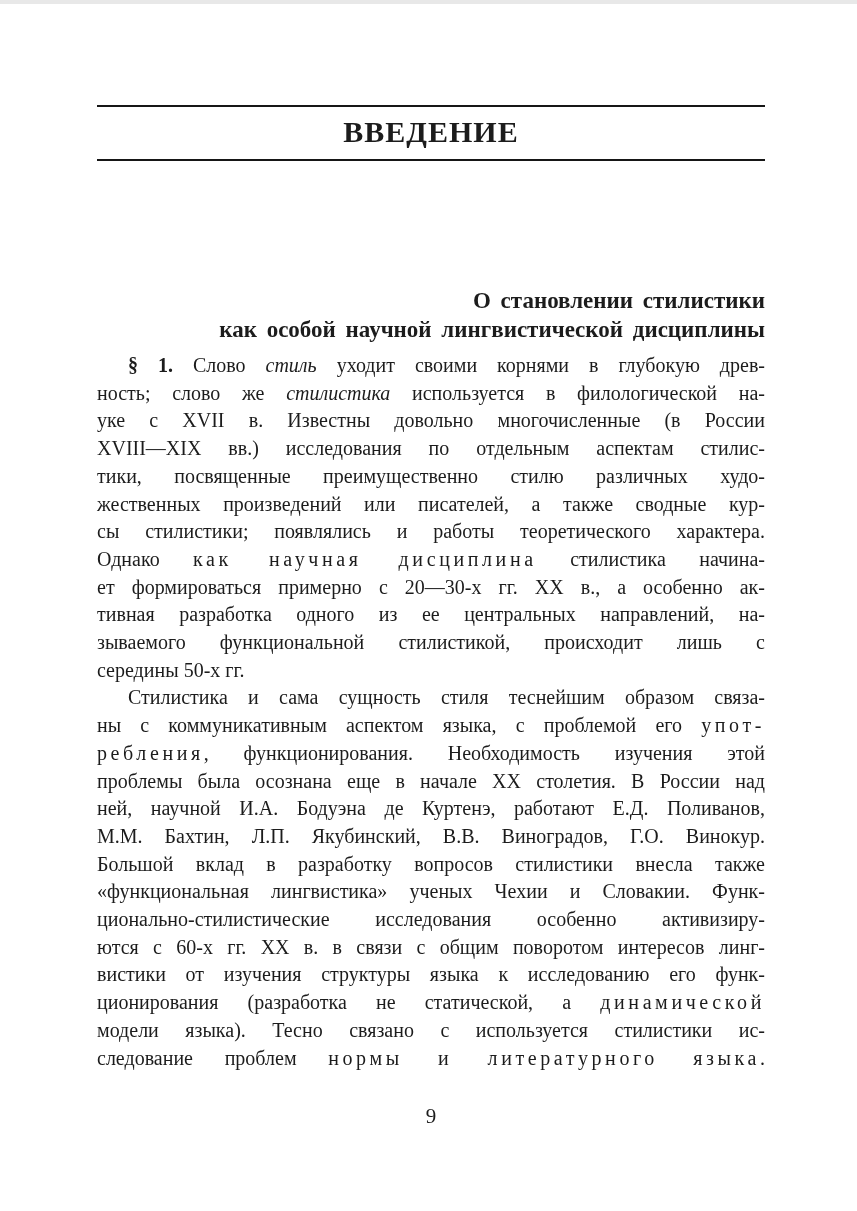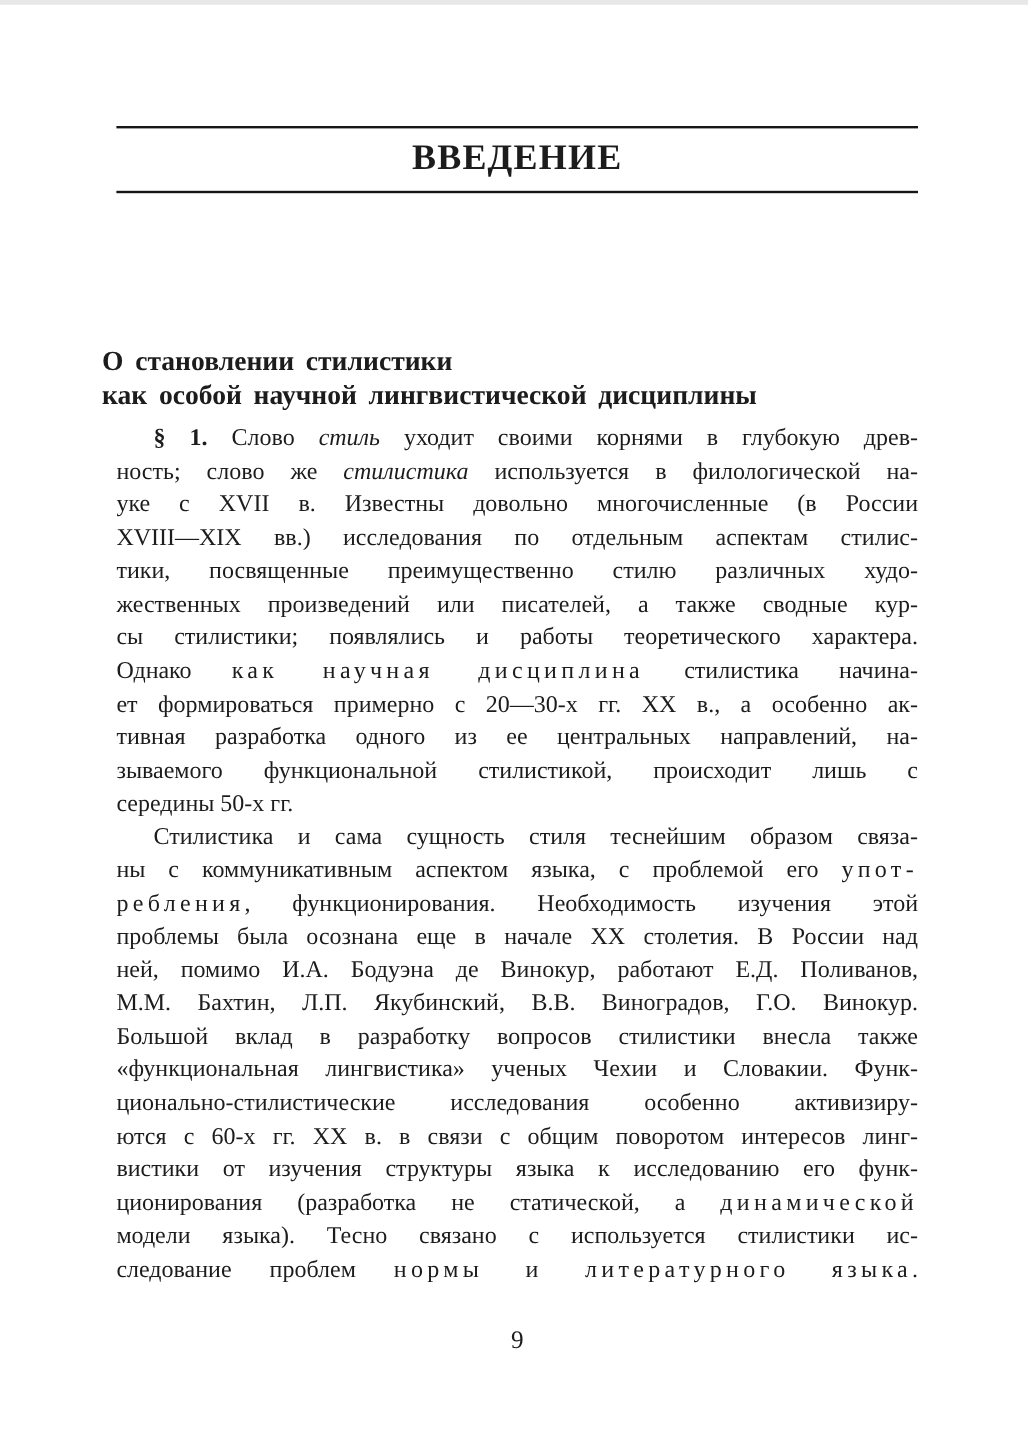--- a/index.html
+++ b/index.html
@@ -31,23 +31,23 @@
     text-align: center;
     font-size: 30px;
     font-weight: bold;
     letter-spacing: 1px;
     line-height: 36px;
   }
   
   .section-heading {
     position: absolute;
     top: 283px;
-    left: 85px;
+    left: 97px;
     width: 668px;
-    text-align: left;
+    text-align: right;
     font-size: 23px;
     font-weight: bold;
     line-height: 28.5px;
     word-spacing: 4px;
   }
   
   .body-text {
     position: absolute;
     top: 348px;
     left: 97px;
@@ -105,21 +105,21 @@
         <div class="line"><span class="seg normal">ет формироваться примерно с 20—30-х гг. XX в., а особенно ак-</span></div>
         <div class="line"><span class="seg normal">тивная разработка одного из ее центральных направлений, на-</span></div>
         <div class="line"><span class="seg normal">зываемого функциональной стилистикой, происходит лишь с</span></div>
         <div class="line last"><span class="seg normal">середины 50-х гг.</span></div>
       </div>
     <div>
         <div class="line indent"><span class="seg normal">Стилистика и сама сущность стиля теснейшим образом связа-</span></div>
         <div class="line"><span class="seg normal">ны с коммуникативным аспектом языка, с проблемой его </span><span class="seg spaced">упот-</span></div>
         <div class="line"><span class="seg spaced">ребления</span><span class="seg normal">, функционирования. Необходимость изучения этой</span></div>
         <div class="line"><span class="seg normal">проблемы была осознана еще в начале XX столетия. В России над</span></div>
-        <div class="line"><span class="seg normal">ней, помимо И.А. Бодуэна де Винокур, работают Е.Д. Поливанов,</span></div>
+        <div class="line"><span class="seg normal">ней, научной И.А. Бодуэна де Куртенэ, работают Е.Д. Поливанов,</span></div>
         <div class="line"><span class="seg normal">М.М. Бахтин, Л.П. Якубинский, В.В. Виноградов, Г.О. Винокур.</span></div>
         <div class="line"><span class="seg normal">Большой вклад в разработку вопросов стилистики внесла также</span></div>
         <div class="line"><span class="seg normal">«функциональная лингвистика» ученых Чехии и Словакии. Функ-</span></div>
         <div class="line"><span class="seg normal">ционально-стилистические исследования особенно активизиру-</span></div>
         <div class="line"><span class="seg normal">ются с 60-х гг. XX в. в связи с общим поворотом интересов линг-</span></div>
         <div class="line"><span class="seg normal">вистики от изучения структуры языка к исследованию его функ-</span></div>
         <div class="line"><span class="seg normal">ционирования (разработка не статической, а </span><span class="seg spaced">динамической</span></div>
         <div class="line"><span class="seg normal">модели языка). Тесно связано с используется стилистики ис-</span></div>
         <div class="line"><span class="seg normal">следование проблем </span><span class="seg spaced">нормы и литературного языка</span><span class="seg normal">.</span></div>
       </div>

